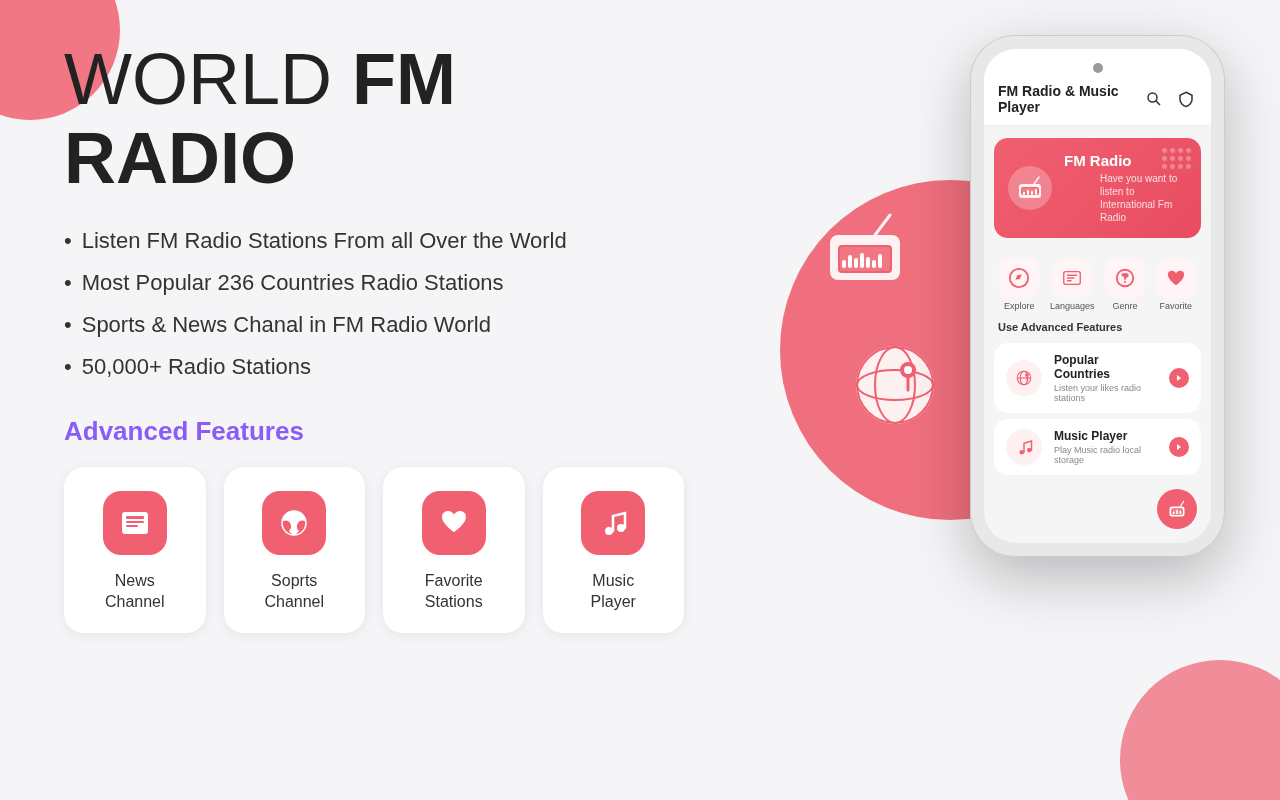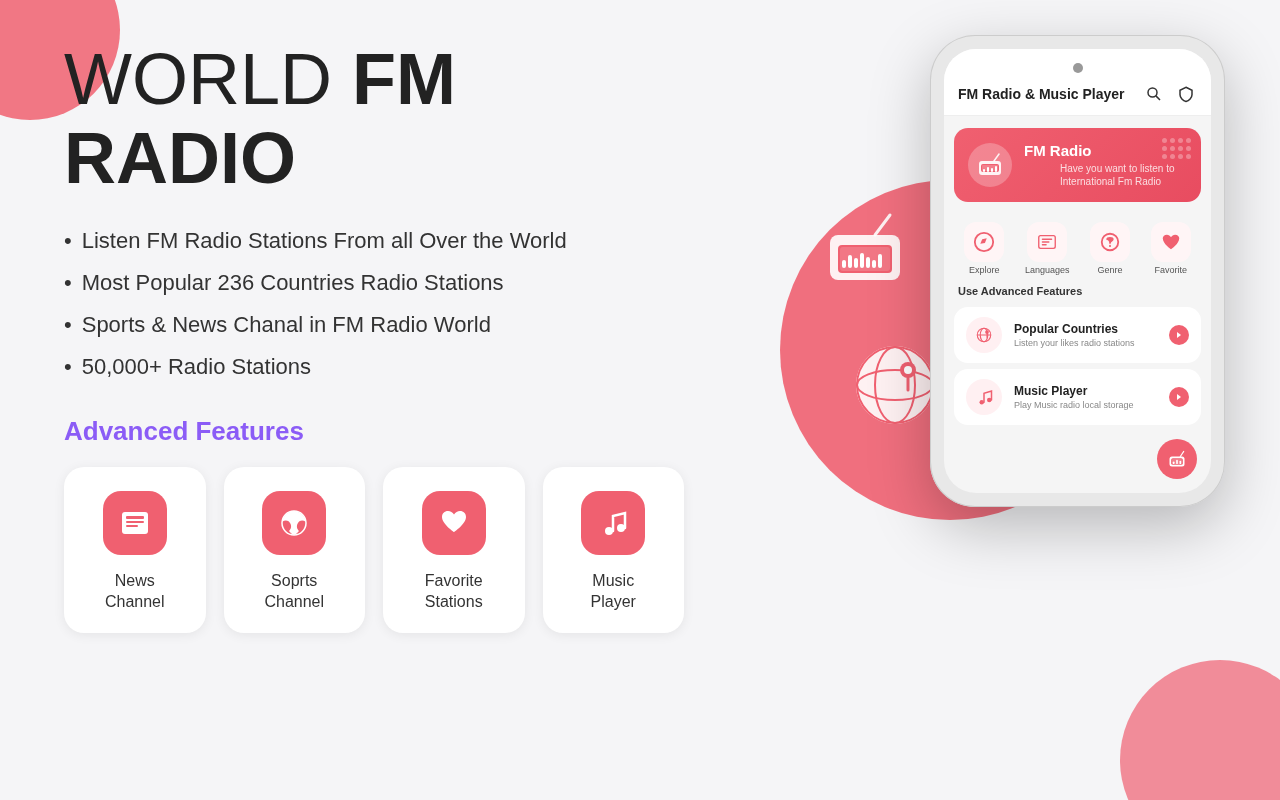--- a/index.html
+++ b/index.html
@@ -130,21 +130,21 @@
       font-weight: 500;
       line-height: 1.3;
     }
 
     
     .phone-container {
       position: absolute;
       right: 55px;
       top: 35px;
       z-index: 5;
-      width: 295px;
+      width: 255px;
     }
 
     .phone-frame {
       background: #e8e8e8;
       border-radius: 45px;
       padding: 14px;
       box-shadow: 0 20px 60px rgba(0,0,0,0.25), inset 0 0 0 1px #ccc;
       position: relative;
     }
 

